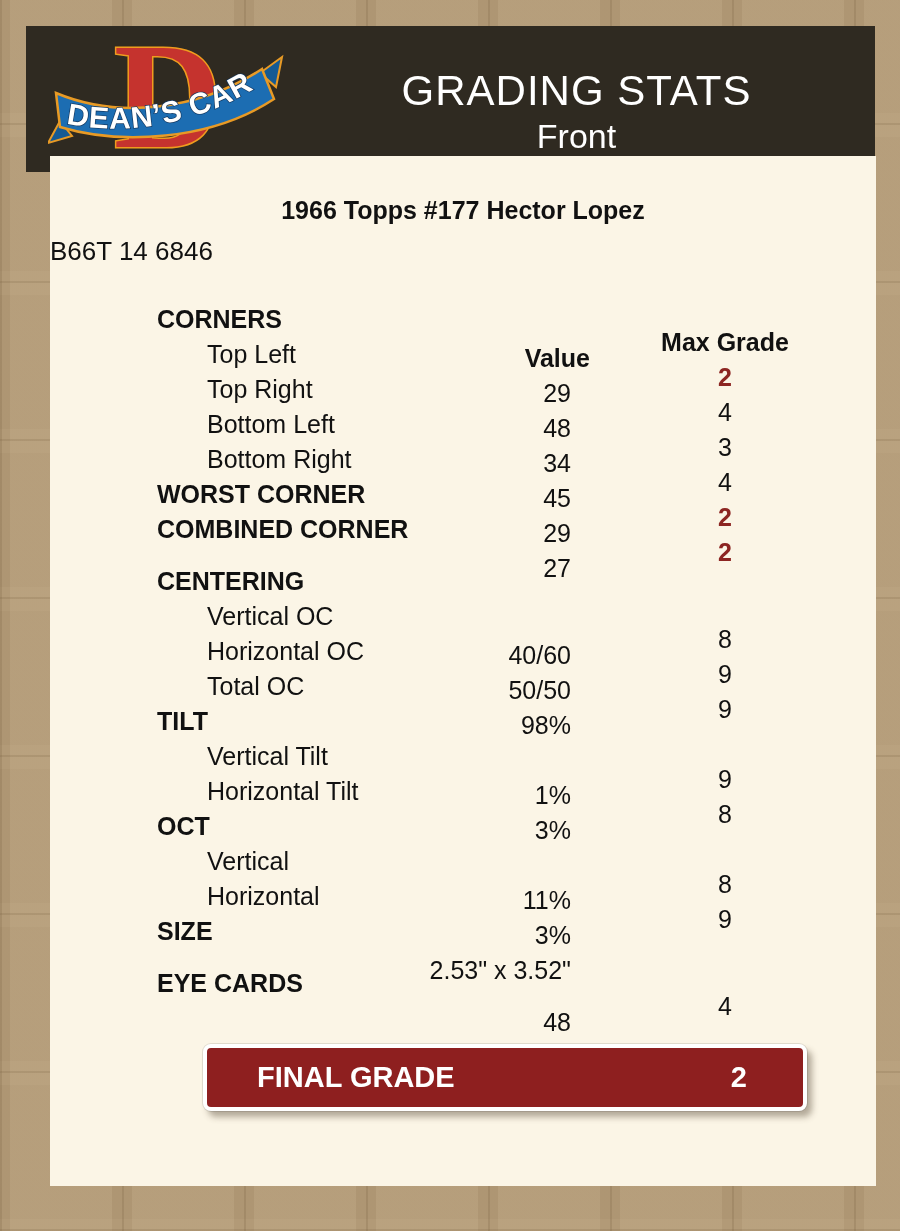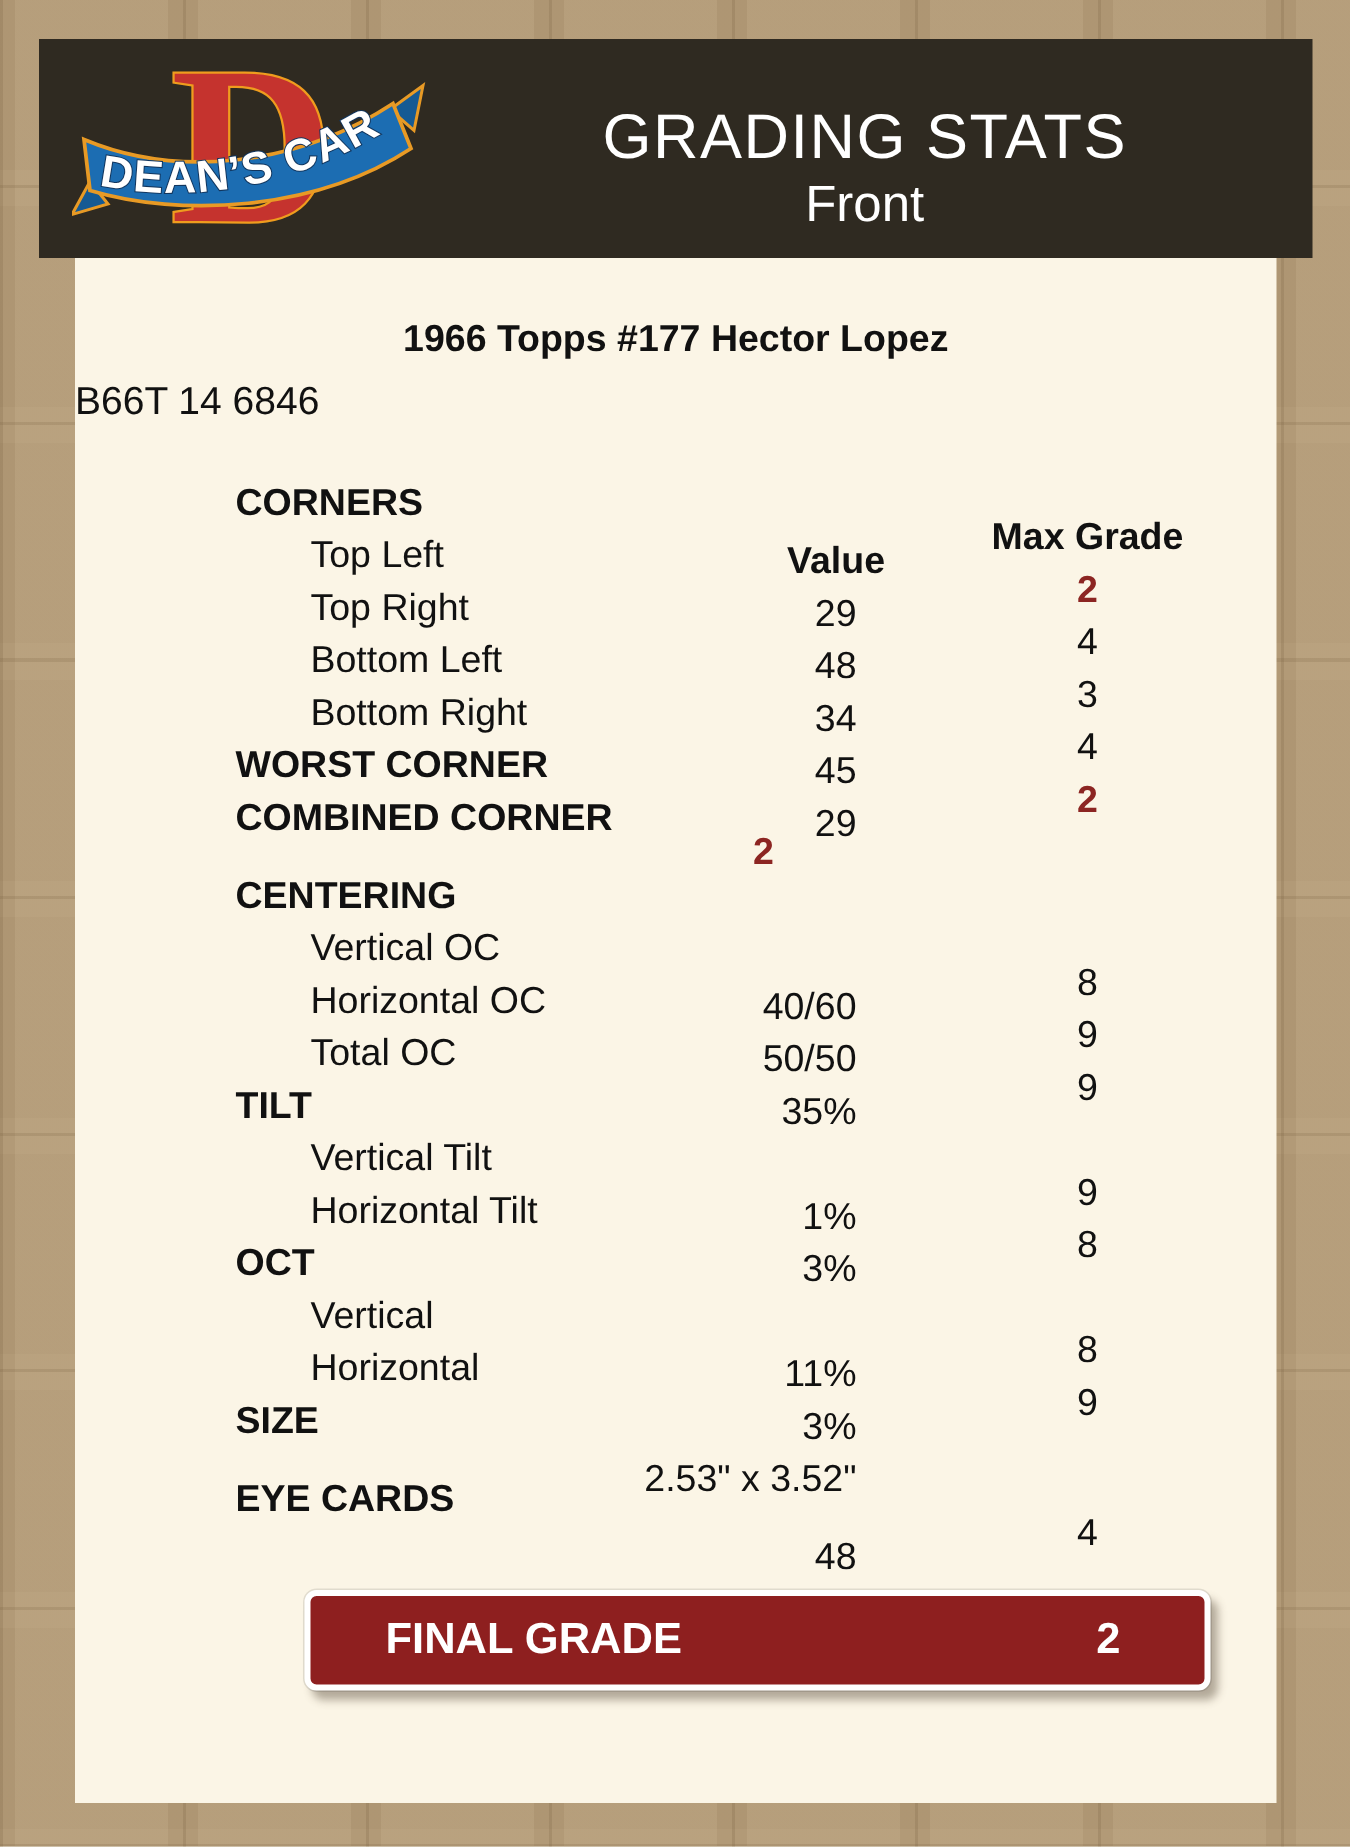--- a/index.html
+++ b/index.html
@@ -30,22 +30,22 @@
   .logo{position:absolute;left:22px;top:7px;width:236px;height:132px;}
   .header-titles{
     position:absolute;left:252px;right:0;top:0;bottom:0;
     display:flex;flex-direction:column;align-items:center;justify-content:center;
     padding-top:25px;color:var(--header-text);
   }
   .header-title{font-size:42px;line-height:48px;letter-spacing:1px;}
   .header-subtitle{font-size:34px;line-height:42px;}
   
   .panel{
-    position:absolute;left:50px;top:172px;width:801px;height:1030px;
-    background:var(--panel);color:var(--text);
+    position:absolute;left:50px;top:156px;width:801px;height:1030px;
+    background:var(--panel);color:var(--text);padding-left:25px;
   }
   .card-title{position:absolute;top:40px;left:0;width:100%;text-align:center;font-size:25px;font-weight:bold;}
   .card-serial{position:absolute;top:80px;left:0;width:100%;text-align:left;font-size:26px;}
   
   .gtable{position:absolute;left:107px;top:146px;width:672px;}
   .trow{display:grid;grid-template-columns:240px 174px 258px;height:35px;line-height:35px;font-size:25px;white-space:nowrap;}
   .trow .c-label{text-align:left;}
   .trow .c-value{text-align:right;margin-top:39px;}
   .trow .c-grade{text-align:center;padding-left:50px;margin-top:23px;}
   .trow.section .c-label{font-weight:bold;}
@@ -118,41 +118,42 @@
     <span class="c-value">45</span>
     <span class="c-grade">4</span>
   </div>
         <div class="trow section">
     <span class="c-label">WORST CORNER</span>
     <span class="c-value">29</span>
     <span class="c-grade hl">2</span>
   </div>
         <div class="trow section">
     <span class="c-label">COMBINED CORNER</span>
+    <span class="c-value">27</span>
     <span class="c-grade hl">2</span>
   </div>
         <div class="spacer"></div>
         <div class="trow section">
     <span class="c-label">CENTERING</span>
     <span class="c-value"></span>
     <span class="c-grade"></span>
   </div>
         <div class="trow indent">
     <span class="c-label">Vertical OC</span>
     <span class="c-value">40/60</span>
     <span class="c-grade">8</span>
   </div>
         <div class="trow indent">
     <span class="c-label">Horizontal OC</span>
     <span class="c-value">50/50</span>
     <span class="c-grade">9</span>
   </div>
         <div class="trow indent">
     <span class="c-label">Total OC</span>
-    <span class="c-value">35%</span>
+    <span class="c-value">98%</span>
     <span class="c-grade">9</span>
   </div>
         <div class="trow section">
     <span class="c-label">TILT</span>
     <span class="c-value"></span>
     <span class="c-grade"></span>
   </div>
         <div class="trow indent">
     <span class="c-label">Vertical Tilt</span>
     <span class="c-value">1%</span>

